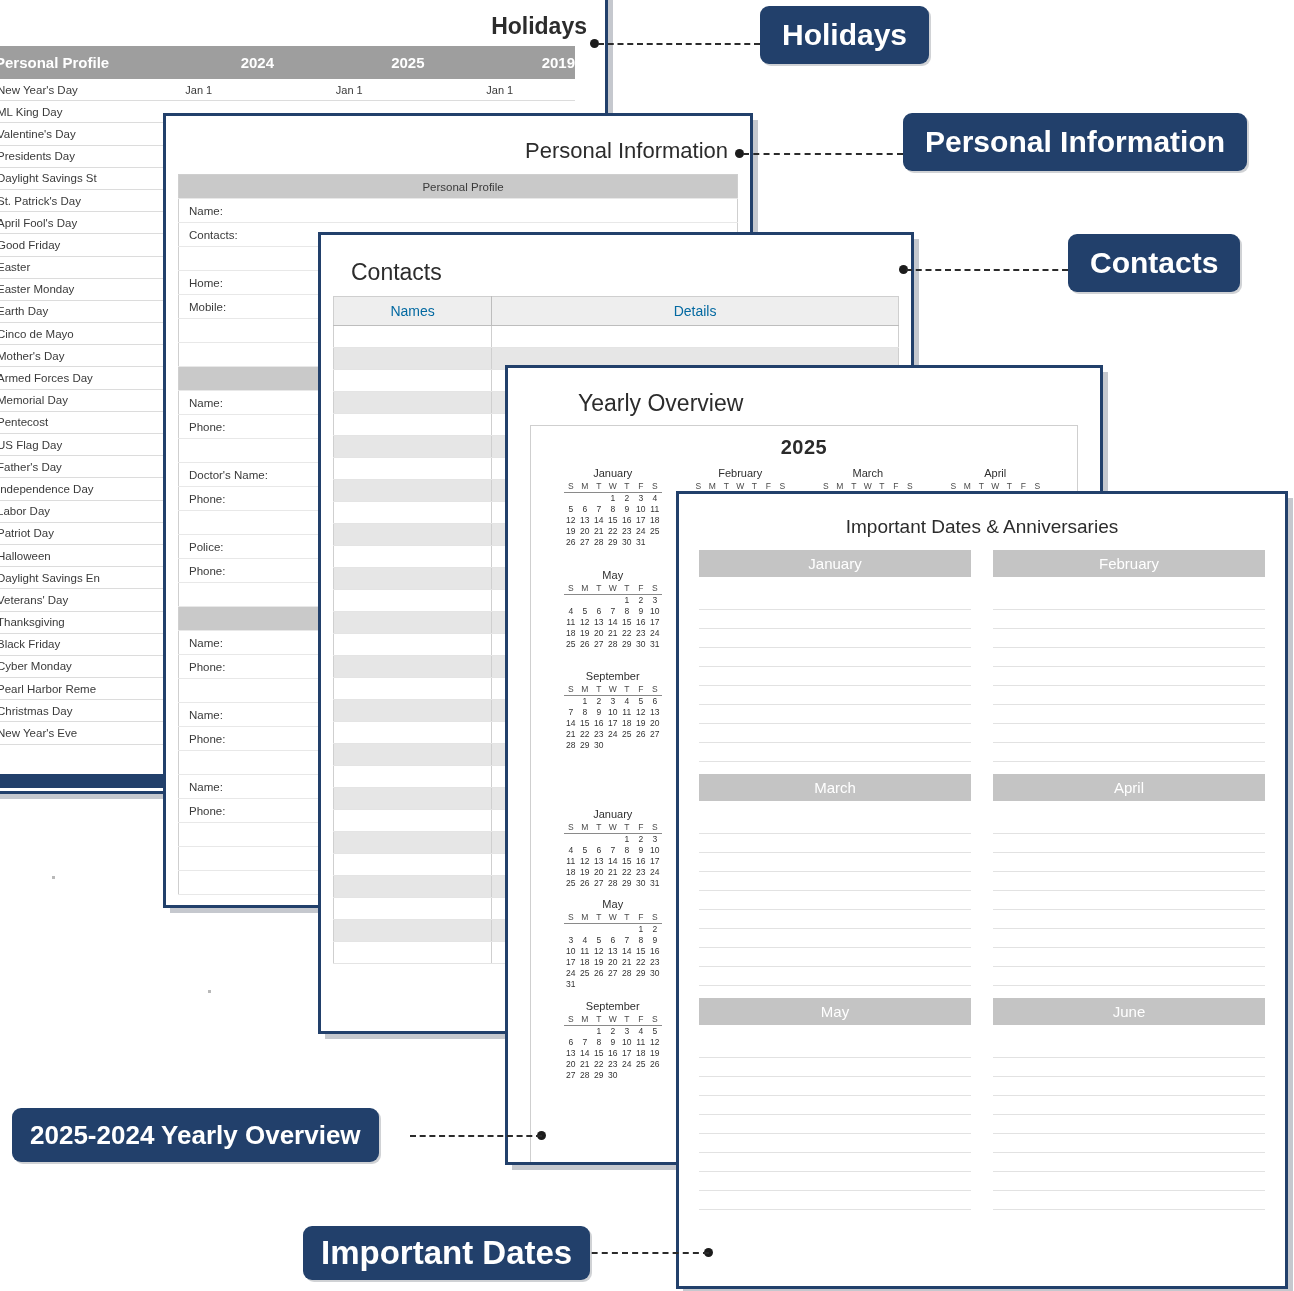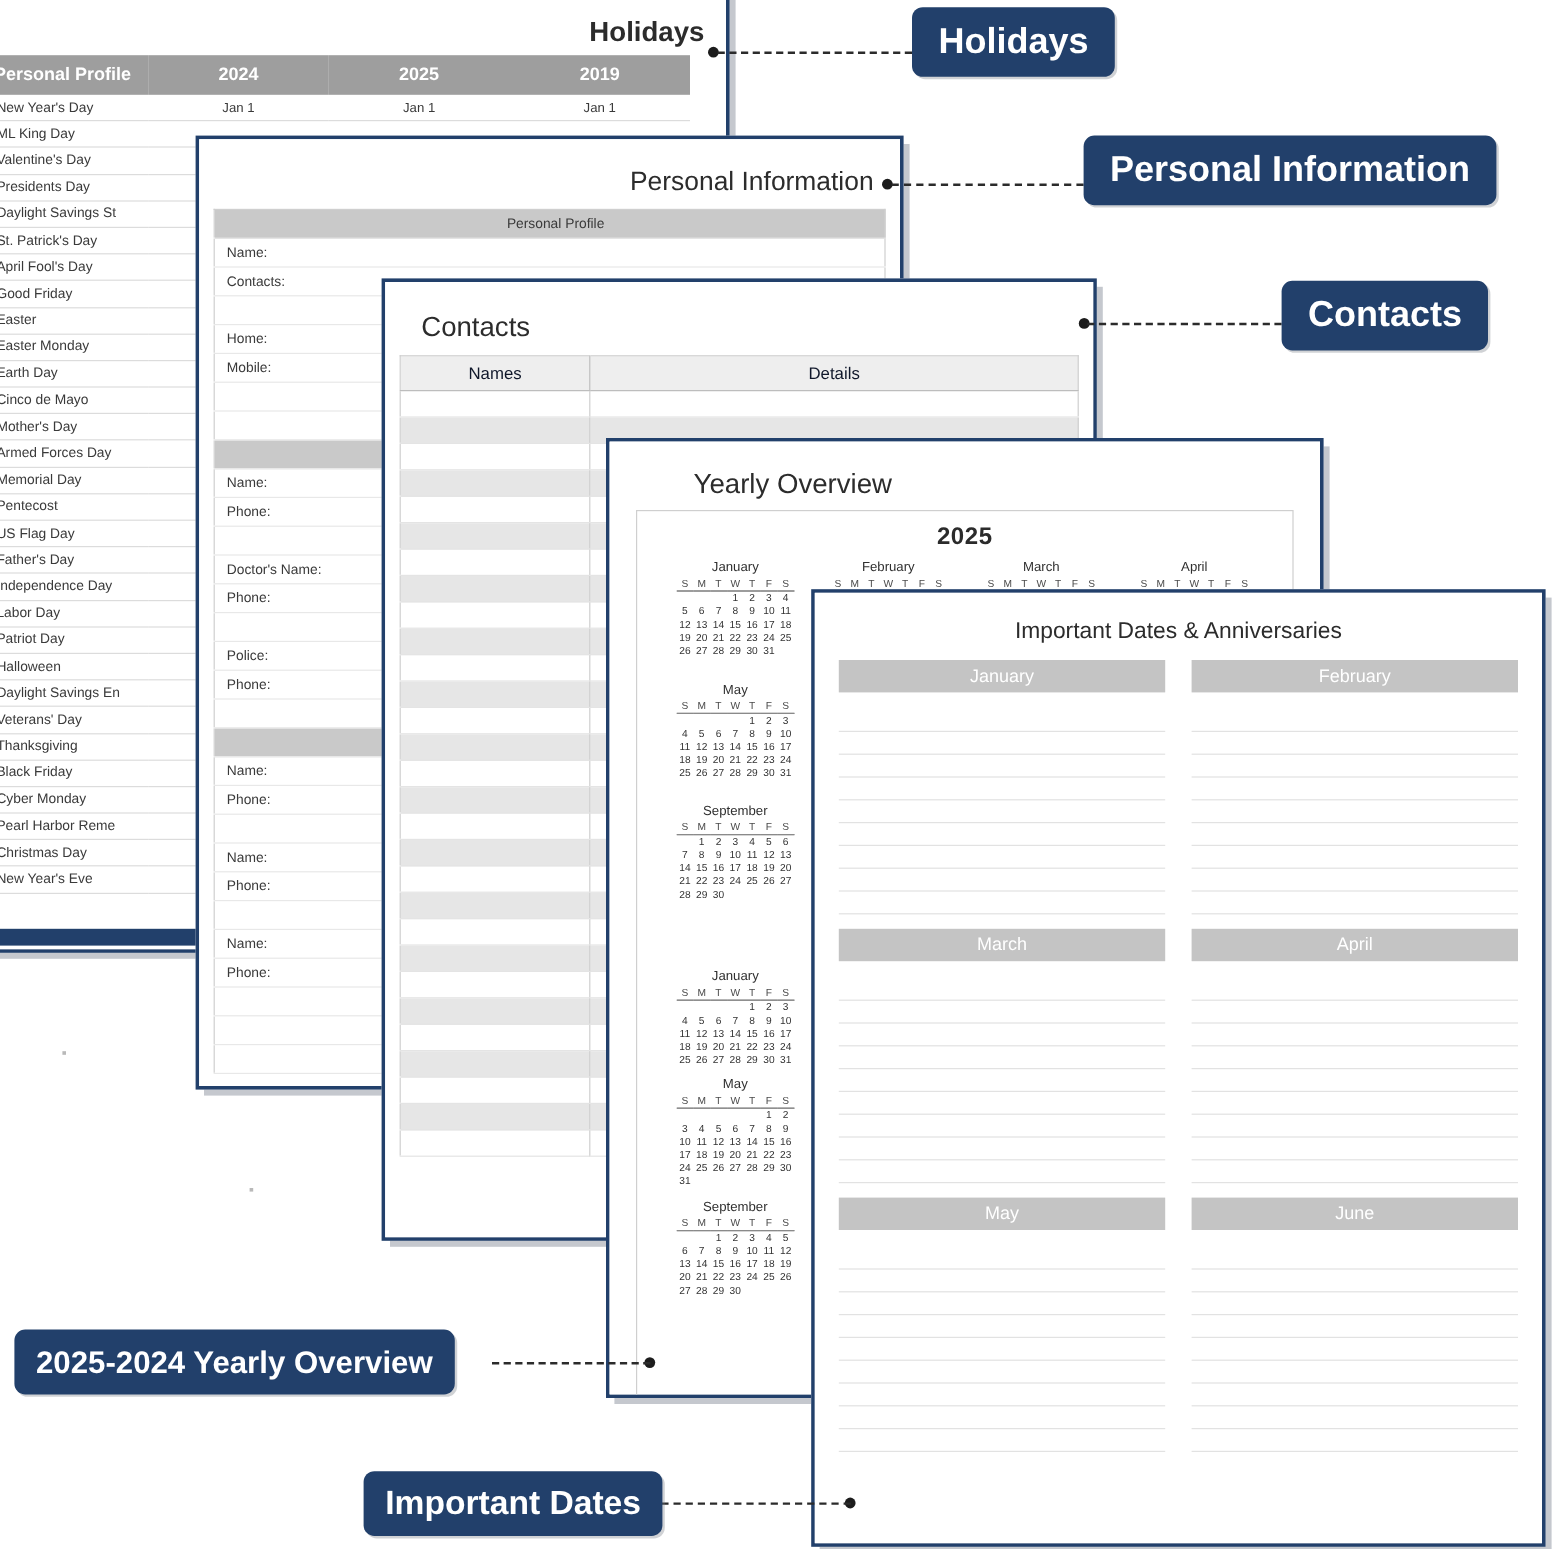--- a/index.html
+++ b/index.html
@@ -26,21 +26,21 @@
 
   
   #holidays { left: -60px; top: -12px; width: 668px; height: 806px; }
   #holidays .title-row { padding: 22px 18px 6px 0; }
   #holidays .title-row .page-title { font-size: 23px; font-weight: 700; }
   .hol-table { width: calc(100% - 60px); margin-left: 30px; border-collapse: collapse; table-layout: fixed; }
   .hol-head th {
     background: #9e9e9e; color: #ffffff; font-size: 15px; font-weight: 700;
     padding: 8px 0 8px 22px; text-align: left;
   }
-  .hol-head th.yr { text-align: center; padding-left: 0; }
+  .hol-head th.yr { text-align: right; padding-left: 0; }
   .hol-table td {
     font-size: 11.5px; color: #3a3a3a; padding: 4.6px 0 4.6px 24px;
     border-bottom: 1px solid #dcdcdc; white-space: nowrap; overflow: hidden;
   }
   .hol-table td.val { text-align: center; padding-left: 0; font-size: 11px; }
   .hol-foot-bar { position:absolute; left:3px; right:3px; bottom:3px; height:14px; background:#22406b; }
 
   
   #personal { left: 163px; top: 113px; width: 590px; height: 795px; }
   #personal .title-row { padding: 22px 22px 10px 0; }
@@ -49,21 +49,21 @@
   .pi-table td { border-bottom: 1px solid #e8e8e8; height: 24px; font-size: 11.5px; color: #3a3a3a; padding-left: 10px; }
   .pi-sec { background: #c9c9c9; color: #ffffff; font-size: 11.5px; text-align: center; height: 20px; }
   .pi-sec.blank { color: transparent; }
 
   
   #contacts { left: 318px; top: 232px; width: 596px; height: 802px; }
   #contacts .title-row { padding: 24px 0 10px 30px; }
   #contacts .title-row .page-title { text-align: left; font-size: 23px; }
   .ct-table { width: calc(100% - 24px); margin: 0 12px; border-collapse: collapse; table-layout: fixed; border: 1px solid #cfcfcf; }
   .ct-head th {
-    background: #eeeeee; color: #0f172a; font-size: 14px; font-weight: 400;
+    background: #eeeeee; color: #0369a1; font-size: 14px; font-weight: 400;
     padding: 6px 0; text-align: center; border-right: 1px solid #bdbdbd; border-bottom:1px solid #bdbdbd;
   }
   .ct-head th:last-child { border-right: none; }
   .ct-table td { height: 22px; border-right: 1px solid #cfcfcf; border-bottom:1px solid #e4e4e4; }
   .ct-table td:last-child { border-right: none; }
   .ct-table tr.alt td { background: #e6e6e6; }
 
   
   #yearly { left: 505px; top: 365px; width: 598px; height: 800px; }
   #yearly .title-row { padding: 22px 0 8px 30px; }
@@ -97,21 +97,21 @@
     display: flex; align-items: center; justify-content: center;
     box-shadow: 2px 2px 0 rgba(120,125,135,0.35);
   }
   .leader { position: absolute; border-top: 2px dashed #2b2b2b; height: 0; }
   .dot { position: absolute; width: 9px; height: 9px; background: #1c1c1c; border-radius: 50%; }
 
   #badge-holidays   { left: 760px; top: 6px;    padding: 0 22px; height: 58px; font-size: 30px; }
   #badge-personal   { left: 903px; top: 113px;  padding: 0 22px; height: 58px; font-size: 30px; }
   #badge-contacts   { left: 1068px;top: 234px;  padding: 0 22px; height: 58px; font-size: 30px; }
   #badge-yearly     { left: 12px;  top: 1108px; padding: 0 18px; height: 54px; font-size: 26px; }
-  #badge-important  { left: 303px; top: 1226px; padding: 16px 18px; height: 54px; font-size: 28px; }
+  #badge-important  { left: 303px; top: 1226px; padding: 16px 18px; height: 54px; font-size: 33px; }
 
   #lead-holidays  { left: 598px;  top: 43px;   width: 162px; }
   #lead-personal  { left: 743px;  top: 153px;  width: 160px; }
   #lead-contacts  { left: 906px;  top: 269px;  width: 162px; }
   #lead-yearly    { left: 410px;  top: 1135px; width: 132px; }
   #lead-important { left: 541px;  top: 1252px; width: 168px; }
 
   #dot-holidays  { left: 590px;  top: 39px; }
   #dot-personal  { left: 735px;  top: 149px; }
   #dot-contacts  { left: 899px;  top: 265px; }

